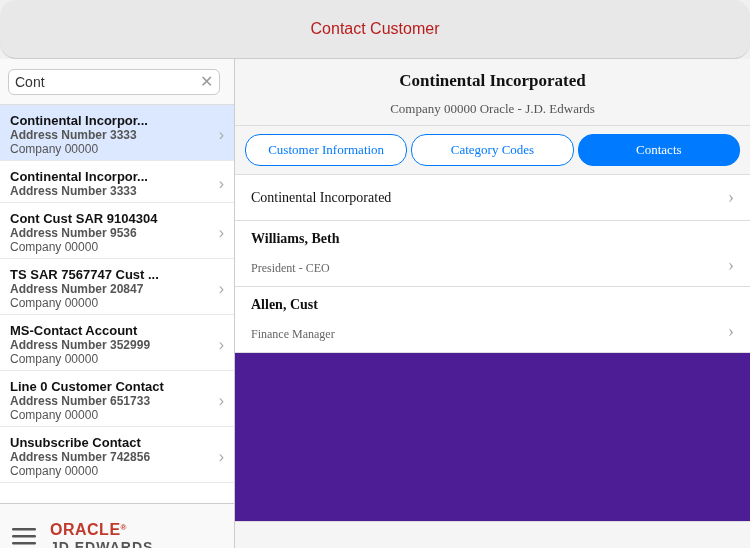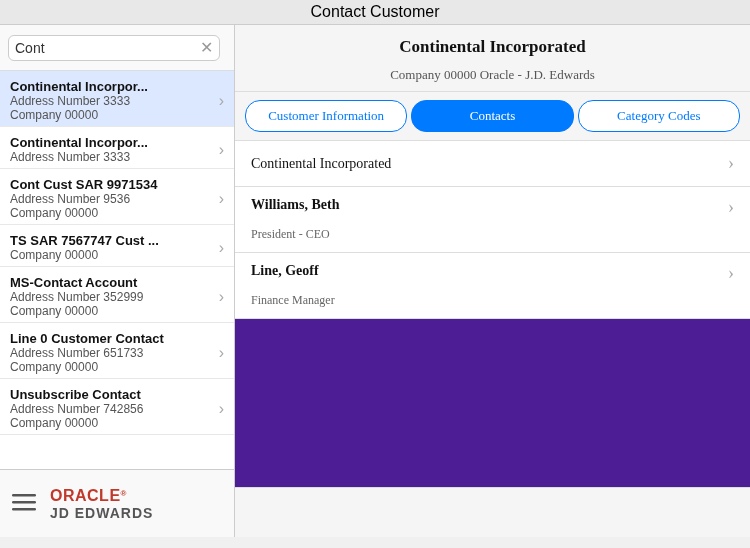--- a/index.html
+++ b/index.html
@@ -3,24 +3,25 @@
   <meta charset="utf-8">
   <style>
     * { box-sizing: border-box; margin: 0; padding: 0; }
     body { font-family: -apple-system, BlinkMacSystemFont, 'Helvetica Neue', Arial, sans-serif; background: #f0f0f0; width: 750px; height: 548px; overflow: hidden; font-size: 13px; }
 
     
     #title-bar {
       background: #e8e8e8;
       border-bottom: 1px solid #ccc;
       text-align: center;
-      padding: 3px 0;
+      padding: 20px 0;
       font-size: 16px;
       font-weight: 500;
-      color: #000000;
+      color: #b91c1c;
+      border-radius: 16px;
     }
 
     
     #main-layout {
       display: flex;
       height: calc(548px - 36px);
     }
 
     
     #left-panel {
@@ -104,20 +105,21 @@
 
     .list-item-name {
       font-size: 13px;
       font-weight: 600;
       color: #111;
     }
 
     .list-item-addr {
       font-size: 12px;
       color: #555;
+      font-weight: bold;
     }
 
     .list-item-company {
       font-size: 12px;
       color: #555;
     }
 
     .list-item-chevron {
       color: #aaa;
       font-size: 16px;
@@ -237,21 +239,21 @@
 
     .section-row-text {
       flex: 1;
       font-size: 14px;
       font-weight: 500;
       color: #111;
     }
 
     .contact-row {
       display: flex;
-      align-items: flex-start;
+      align-items: flex-end;
       padding: 10px 16px;
       border-bottom: 1px solid #ddd;
       background: #fff;
       cursor: pointer;
     }
 
     .contact-info {
       flex: 1;
     }
 
@@ -313,29 +315,30 @@
     </div>
         <div class="list-item">
       <div class="list-item-content">
         <div class="list-item-name">Continental Incorpor...</div>
         <div class="list-item-addr">Address Number 3333</div>
       </div>
       <span class="list-item-chevron">›</span>
     </div>
         <div class="list-item">
       <div class="list-item-content">
-        <div class="list-item-name">Cont Cust SAR 9971534</div>
+        <div class="list-item-name">Cont Cust SAR 9104304</div>
         <div class="list-item-addr">Address Number 9536</div>
         <div class="list-item-company">Company 00000</div>
       </div>
       <span class="list-item-chevron">›</span>
     </div>
         <div class="list-item">
       <div class="list-item-content">
         <div class="list-item-name">TS SAR 7567747 Cust ...</div>
+        <div class="list-item-addr">Address Number 20847</div>
         <div class="list-item-company">Company 00000</div>
       </div>
       <span class="list-item-chevron">›</span>
     </div>
         <div class="list-item">
       <div class="list-item-content">
         <div class="list-item-name">MS-Contact Account</div>
         <div class="list-item-addr">Address Number 352999</div>
         <div class="list-item-company">Company 00000</div>
       </div>
@@ -379,42 +382,42 @@
 
   <div id="right-panel">
 
     <div id="right-header">
       <div id="company-title">Continental Incorporated</div>
       <div id="company-subtitle">Company 00000  Oracle - J.D. Edwards</div>
     </div>
 
     <div id="tabs-bar">
       <div class="tab">Customer Information</div>
+      <div class="tab">Category Codes</div>
       <div class="tab active">Contacts</div>
-      <div class="tab">Category Codes</div>
     </div>
 
     <div id="right-content">
 
       <div class="section-row">
         <span class="section-row-text">Continental Incorporated</span>
         <span class="row-chevron">›</span>
       </div>
 
       <div id="contacts-container">
           <div class="contact-row">
       <div class="contact-info">
         <div class="contact-name">Williams, Beth</div>
         <div class="contact-title">President - CEO</div>
       </div>
       <span class="row-chevron">›</span>
     </div>
           <div class="contact-row">
       <div class="contact-info">
-        <div class="contact-name">Line, Geoff</div>
+        <div class="contact-name">Allen, Cust</div>
         <div class="contact-title">Finance Manager</div>
       </div>
       <span class="row-chevron">›</span>
     </div>
         </div>
 
     </div>
 
     <div id="right-bottom"></div>
   </div>

